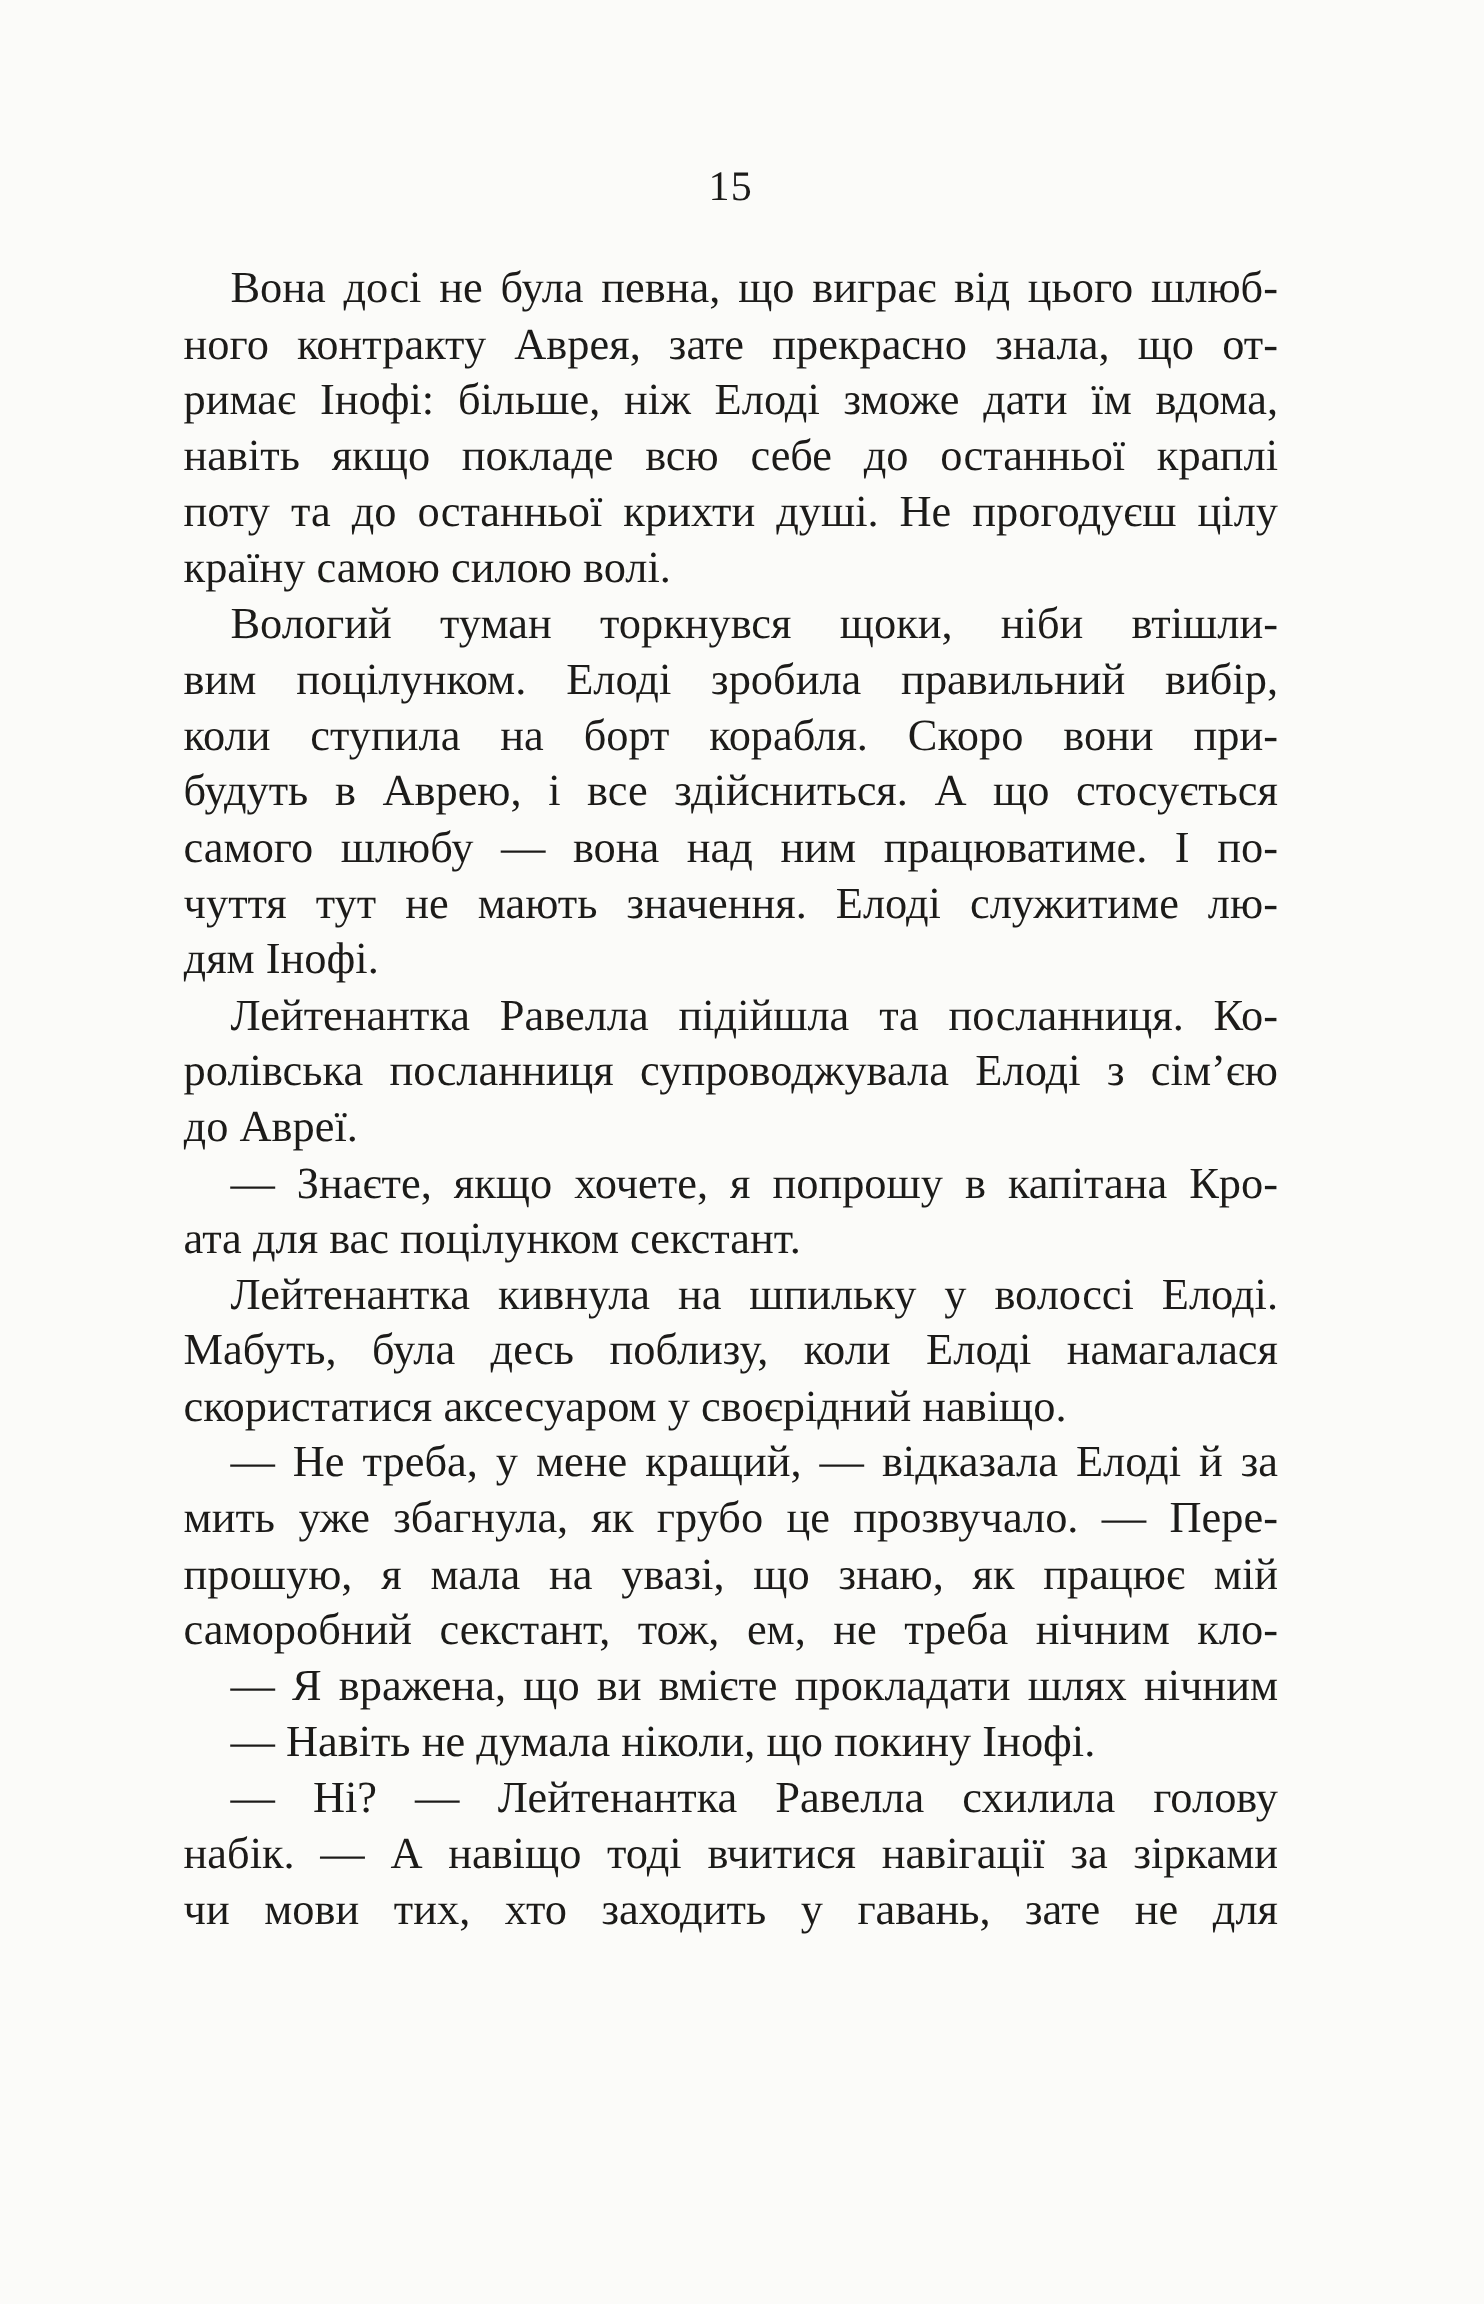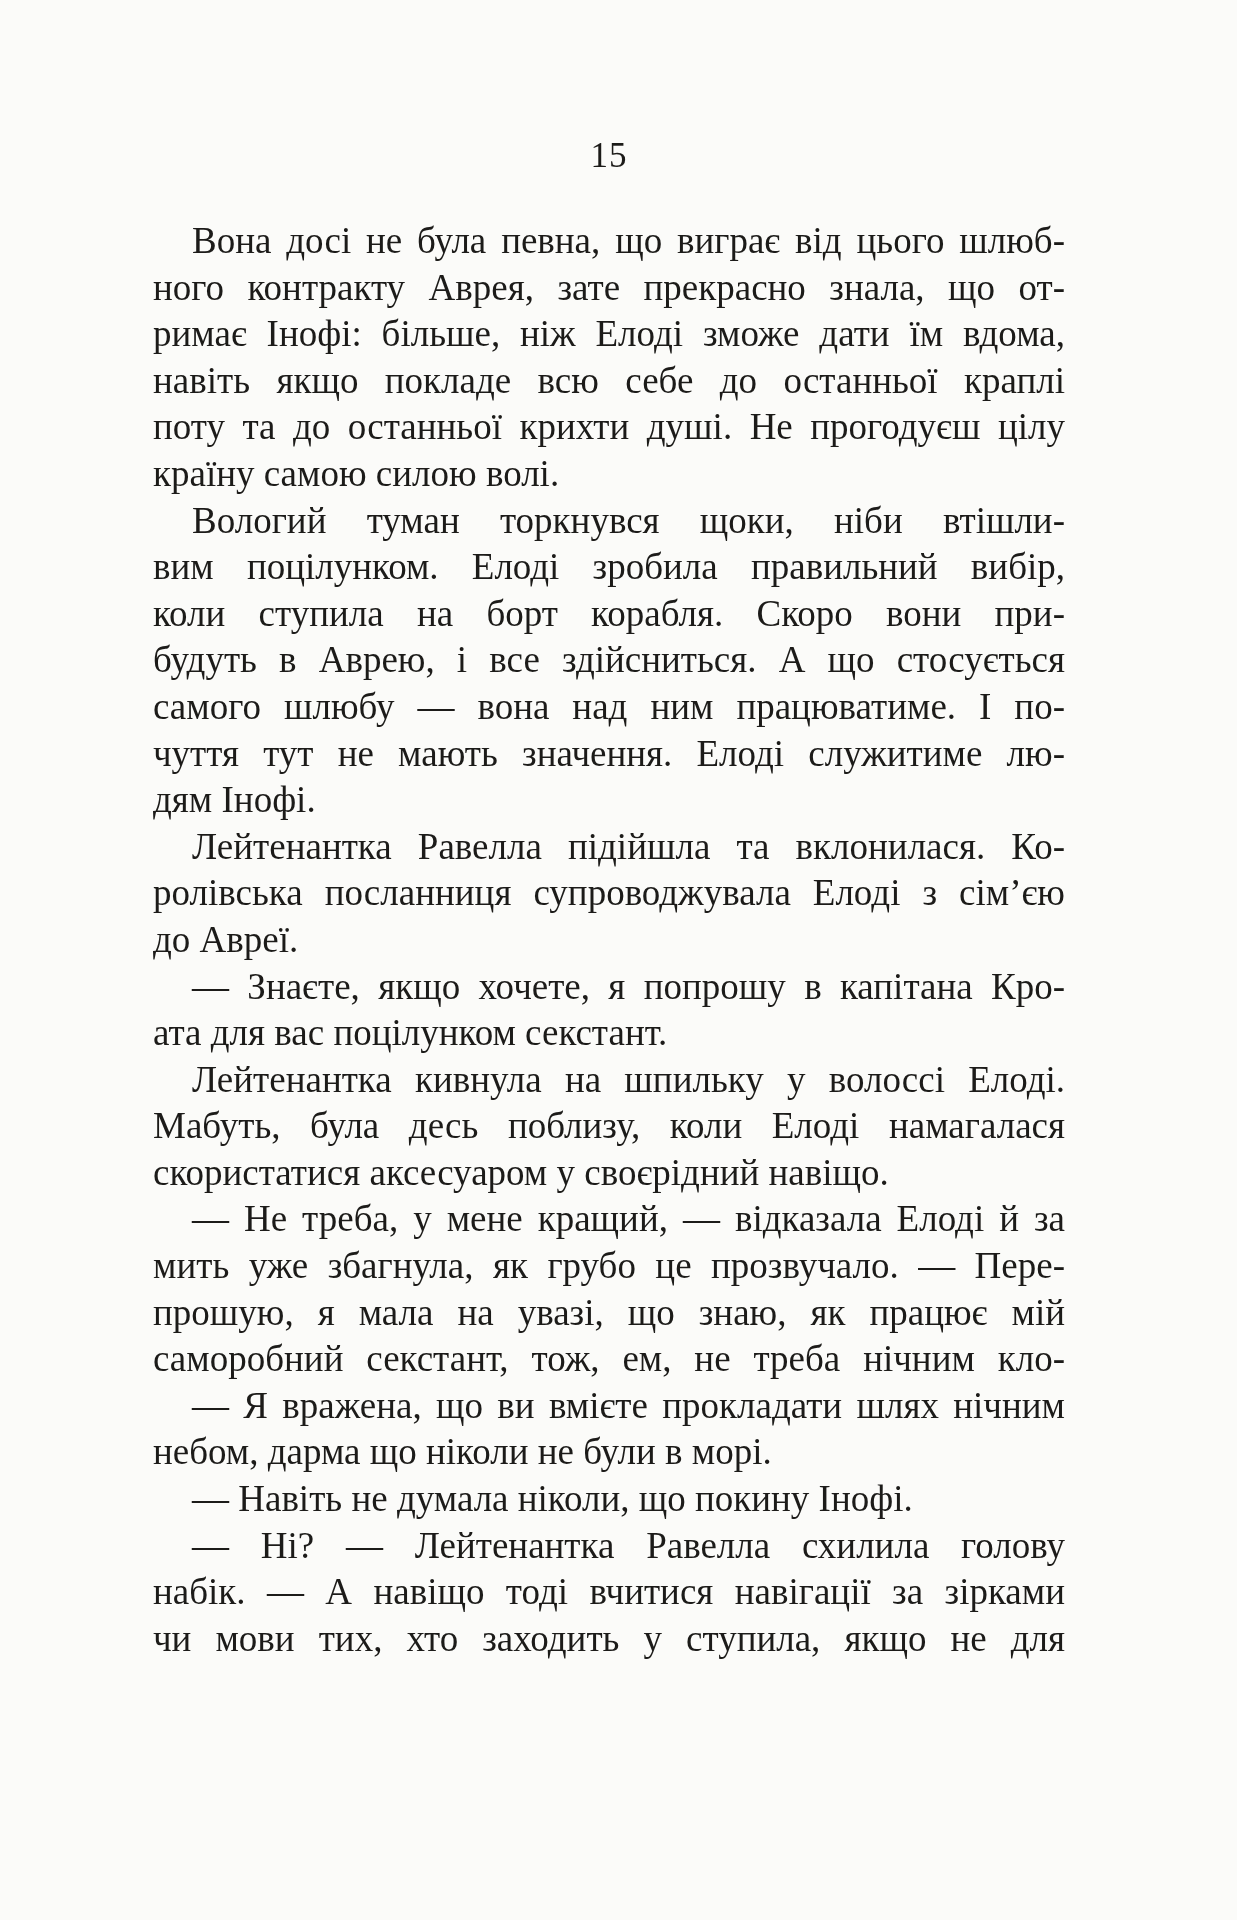--- a/index.html
+++ b/index.html
@@ -66,32 +66,31 @@
       <div class="line">навіть якщо покладе всю себе до останньої краплі</div>
       <div class="line">поту та до останньої крихти душі. Не прогодуєш цілу</div>
       <div class="line para-end">країну самою силою волі.</div>
       <div class="line indent">Вологий туман торкнувся щоки, ніби втішли-</div>
       <div class="line">вим поцілунком. Елоді зробила правильний вибір,</div>
       <div class="line">коли ступила на борт корабля. Скоро вони при-</div>
       <div class="line">будуть в Аврею, і все здійсниться. А що стосується</div>
       <div class="line">самого шлюбу — вона над ним працюватиме. І по-</div>
       <div class="line">чуття тут не мають значення. Елоді служитиме лю-</div>
       <div class="line para-end">дям Інофі.</div>
-      <div class="line indent">Лейтенантка Равелла підійшла та вклонилася. Ко-</div>
+      <div class="line indent">Лейтенантка Равелла підійшла та посланниця. Ко-</div>
       <div class="line">ролівська посланниця супроводжувала Елоді з сім’єю</div>
       <div class="line para-end">до Авреї.</div>
       <div class="line indent">— Знаєте, якщо хочете, я попрошу в капітана Кро-</div>
       <div class="line para-end">ата для вас поцілунком секстант.</div>
       <div class="line indent">Лейтенантка кивнула на шпильку у волоссі Елоді.</div>
       <div class="line">Мабуть, була десь поблизу, коли Елоді намагалася</div>
       <div class="line para-end">скористатися аксесуаром у своєрідний навіщо.</div>
       <div class="line indent">— Не треба, у мене кращий, — відказала Елоді й за</div>
       <div class="line">мить уже збагнула, як грубо це прозвучало. — Пере-</div>
       <div class="line">прошую, я мала на увазі, що знаю, як працює мій</div>
       <div class="line">саморобний секстант, тож, ем, не треба нічним кло-</div>
       <div class="line indent">— Я вражена, що ви вмієте прокладати шлях нічним</div>
-      <div class="line para-end">небом, дарма що ніколи не були в морі.</div>
       <div class="line indent para-end">— Навіть не думала ніколи, що покину Інофі.</div>
       <div class="line indent">— Ні? — Лейтенантка Равелла схилила голову</div>
       <div class="line">набік. — А навіщо тоді вчитися навігації за зірками</div>
-      <div class="line">чи мови тих, хто заходить у ступила, якщо не для</div>
+      <div class="line">чи мови тих, хто заходить у гавань, зате не для</div>
     </div>
 </div>
 
 </body></html>

